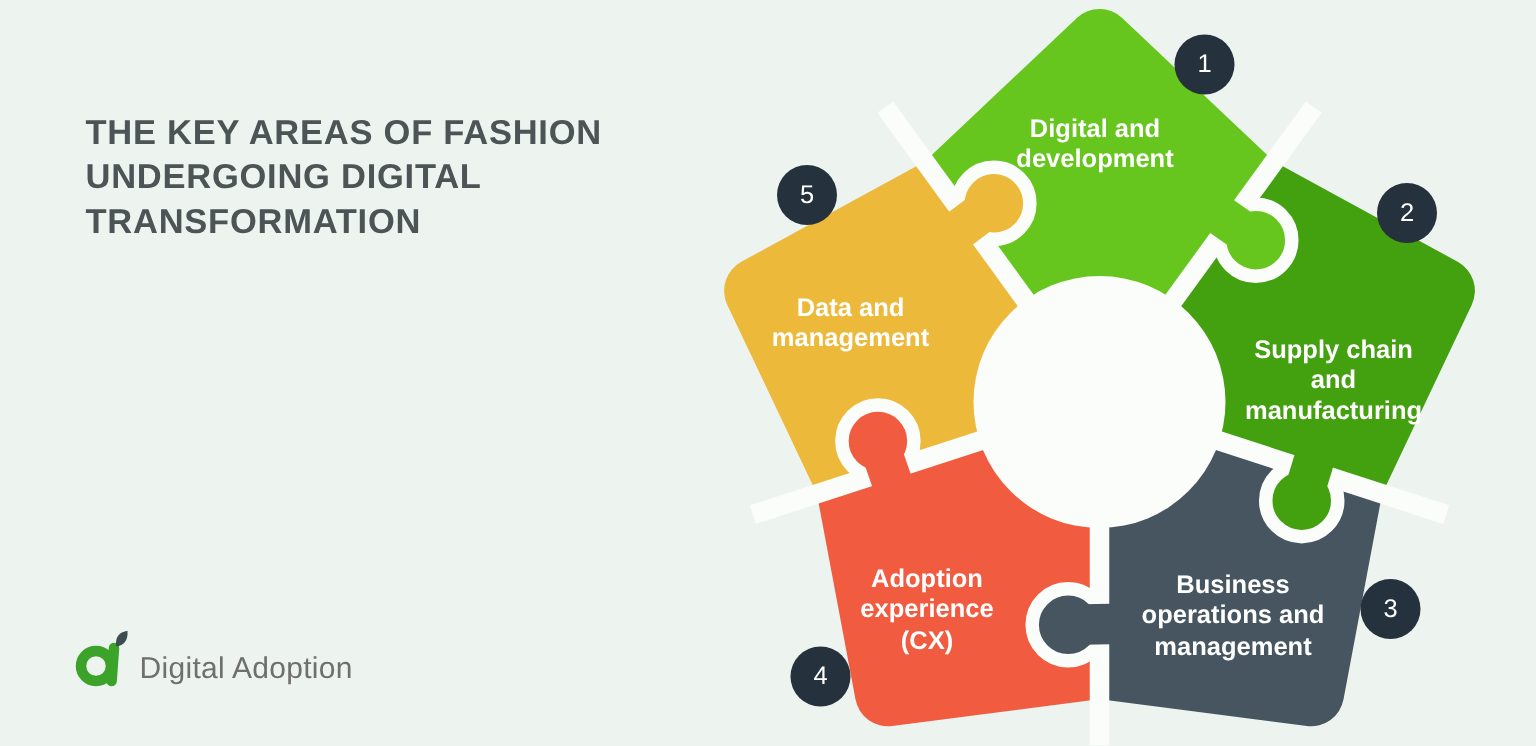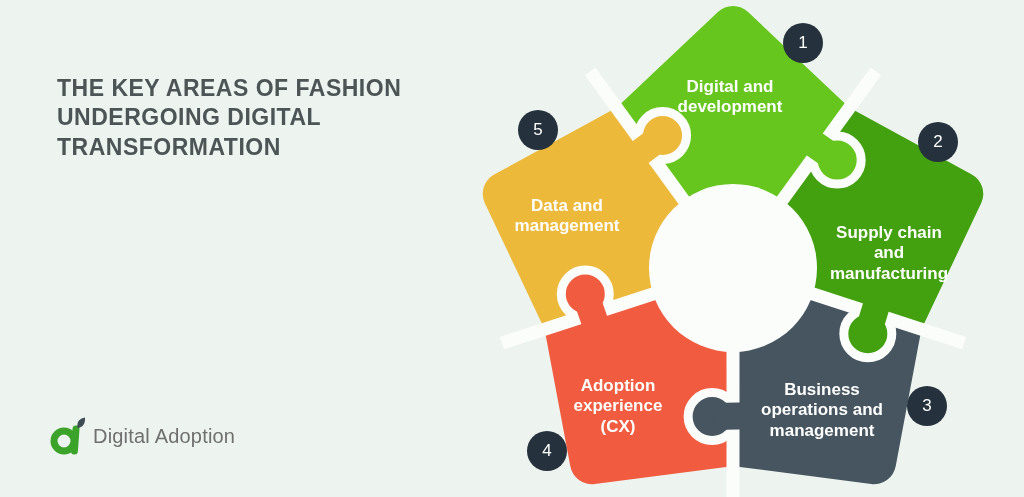--- a/index.html
+++ b/index.html
@@ -17,21 +17,21 @@
     font-size:17px;font-weight:700;line-height:1.2;white-space:pre-line;
   }
   .badge{
     position:absolute;width:40px;height:40px;border-radius:50%;
     background:#25313c;color:#ffffff;transform:translate(-50%,-50%);
     display:flex;align-items:center;justify-content:center;
     font-size:17px;font-weight:500;
   }
   .logo{
     position:absolute;left:50px;top:414px;height:44px;
-    display:flex;align-items:center;gap:7px;
+    display:flex;align-items:flex-end;gap:7px;
   }
   .logo-text{color:#6f6f6f;font-size:20px;font-weight:500;letter-spacing:.2px;}
 </style>
 </head>
 <body>
 
 <div id="stage">
 
   <svg id="puzzle" width="1024" height="497" viewBox="0 0 1024 497">
       <defs>

